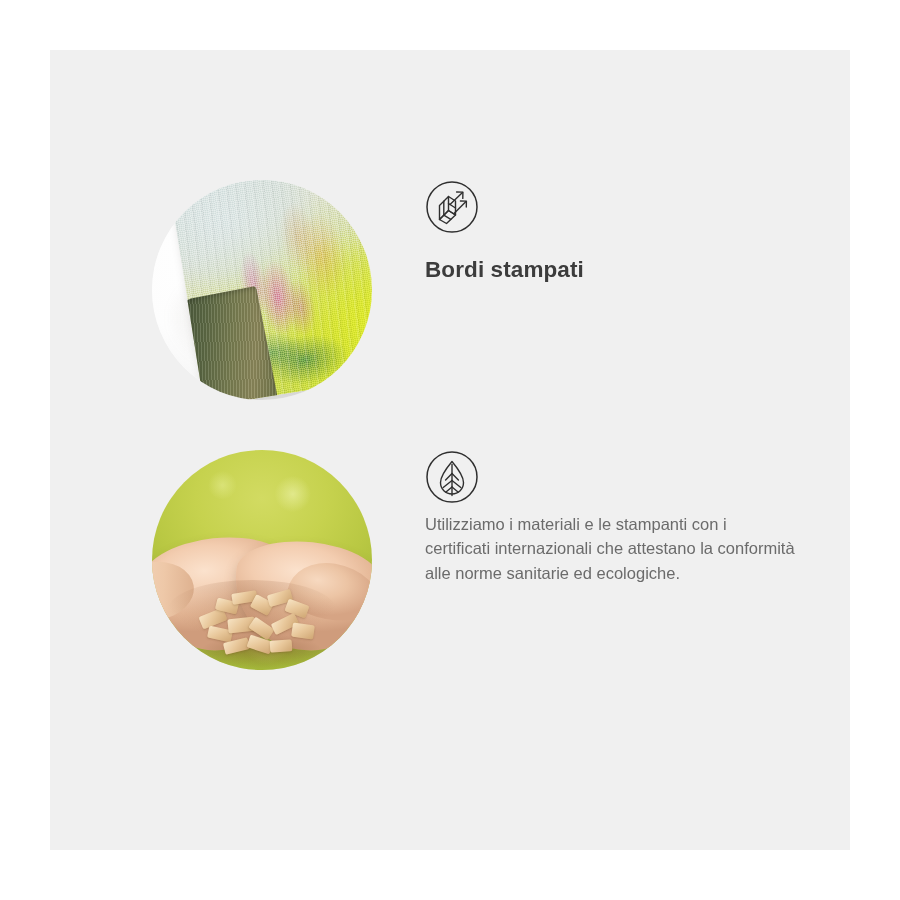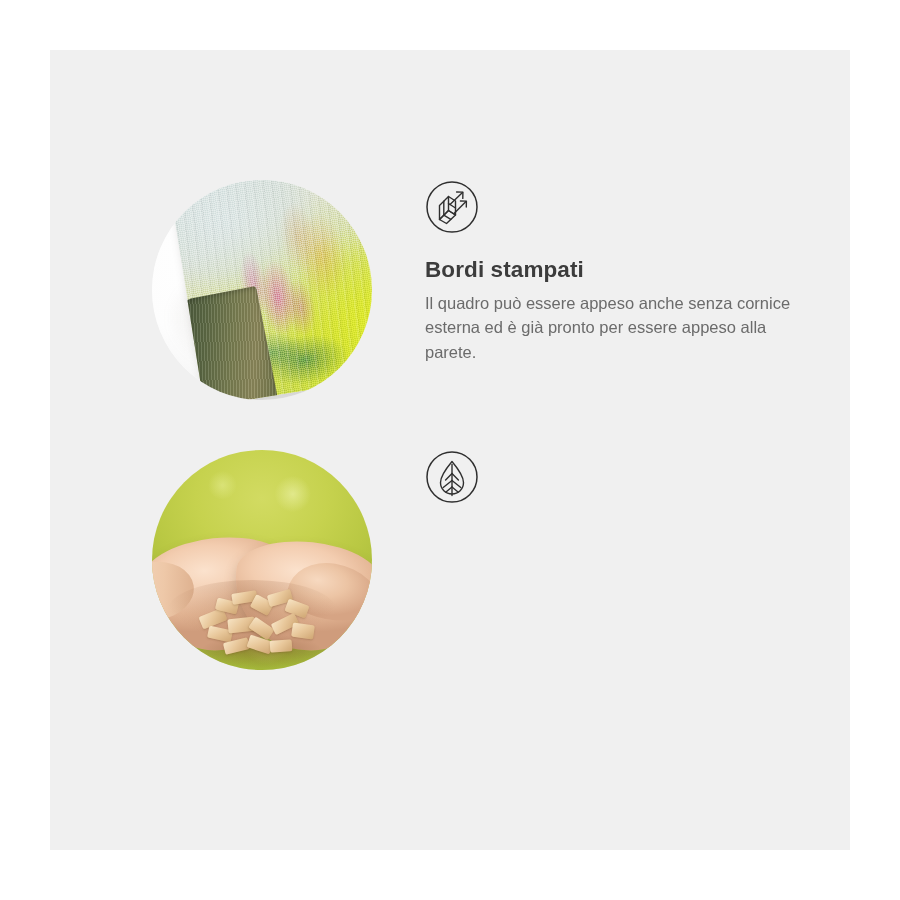--- a/index.html
+++ b/index.html
@@ -304,21 +304,20 @@
             <line x1="18.8" y1="21.2" x2="18.8" y2="35.2"></line>
             <line x1="23.5" y1="23.5" x2="30.5" y2="28.0"></line>
             <line x1="18.8" y1="35.2" x2="25.8" y2="39.4"></line>
             <path d="M25.0 24.5 L37.5 12.5"></path>
             <polyline points="31.6,12.0 37.9,12.1 37.8,18.4"></polyline>
             <path d="M29.0 33.5 L41.0 21.5"></path>
             <polyline points="35.4,21.0 41.4,21.1 41.3,27.1"></polyline>
           </g>
         </svg>
         <h2 class="feature-title">Bordi stampati</h2>
-        <p class="feature-desc">Il quadro può essere appeso anche senza cornice esterna ed è già pronto per essere appeso alla parete.</p>
       </div>
     </div>
 
     <div class="feature-row" id="row-eco">
 
       <div class="media-wrap">
         <div class="media-circle eco-photo">
           <div class="eco-bokeh"></div>
 
           <div class="hands">
@@ -356,17 +355,18 @@
             <path d="M27 11.5 C34.5 20.5 38.5 27.0 38.5 32.5 C38.5 39.2 33.4 44.0 27 44.0 C20.6 44.0 15.5 39.2 15.5 32.5 C15.5 27.0 19.5 20.5 27 11.5 Z"></path>
             <line x1="27" y1="14.5" x2="27" y2="45.5"></line>
             <path d="M27 23.5 L20.6 30.0"></path>
             <path d="M27 23.5 L33.4 30.0"></path>
             <path d="M27 30.5 L18.2 37.5"></path>
             <path d="M27 30.5 L35.8 37.5"></path>
             <path d="M27 37.0 L21.0 42.0"></path>
             <path d="M27 37.0 L33.0 42.0"></path>
           </g>
         </svg>
+        <p class="feature-desc">Utilizziamo i materiali e le stampanti con i certificati internazionali che attestano la conformità alle norme sanitarie ed ecologiche.</p>
       </div>
     </div>
 
   </div>
 </div>
 
 </body></html>

